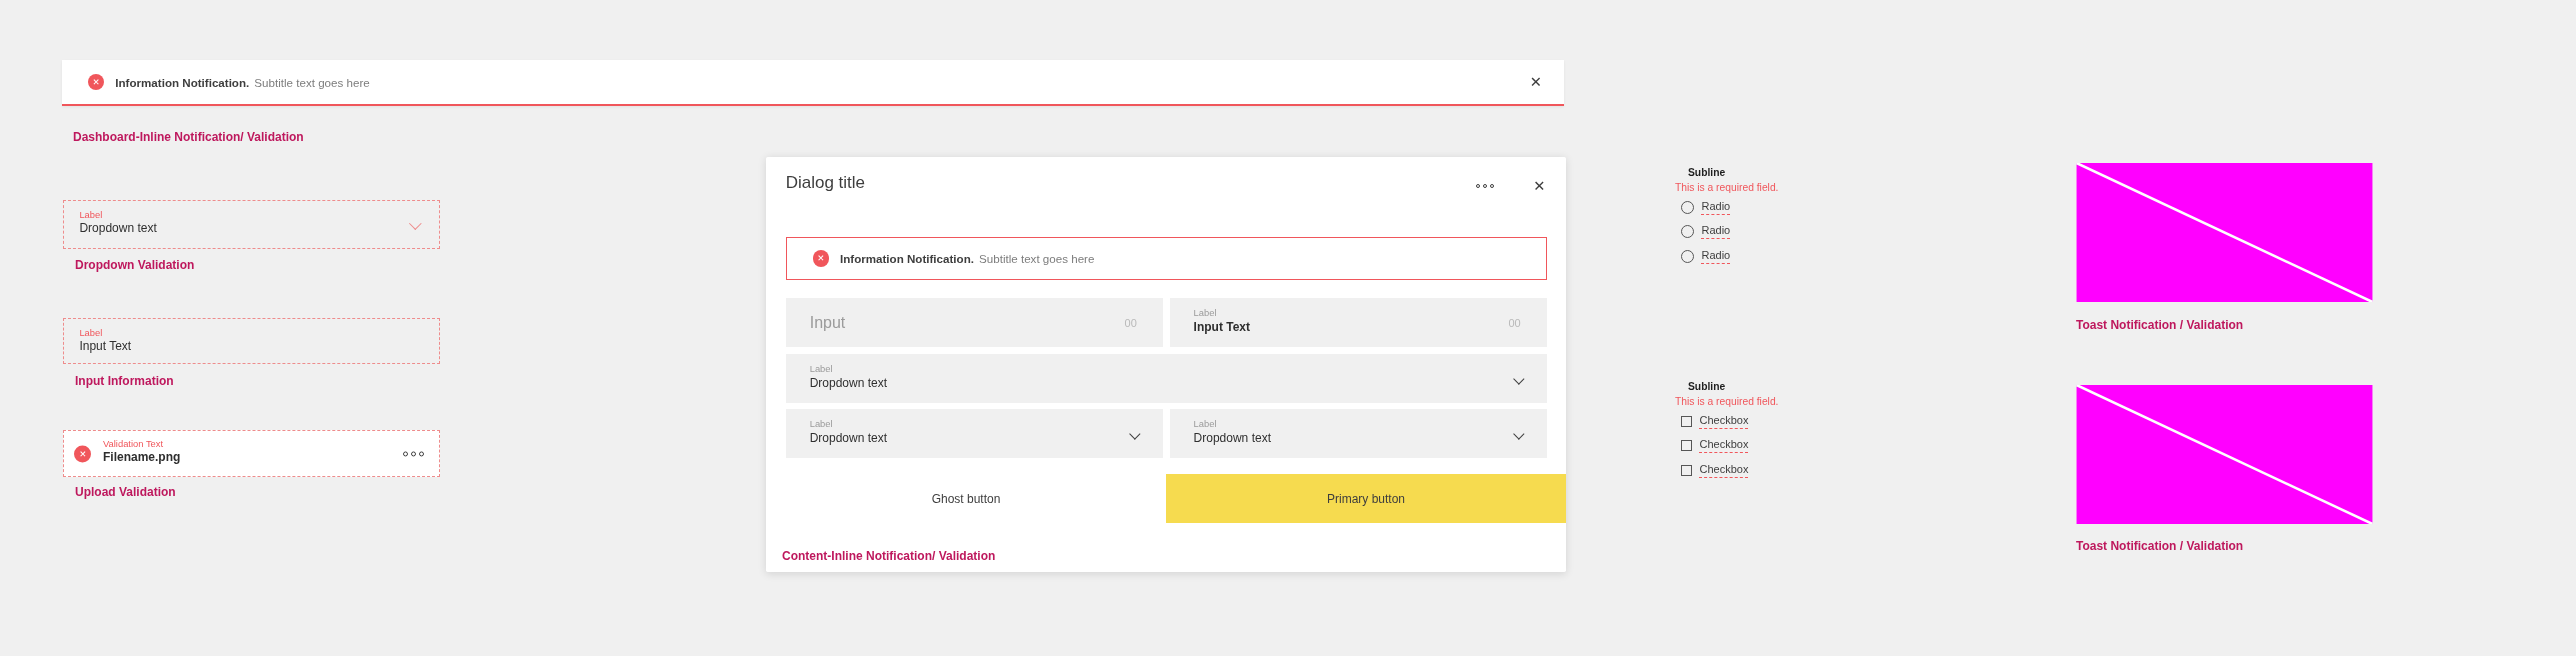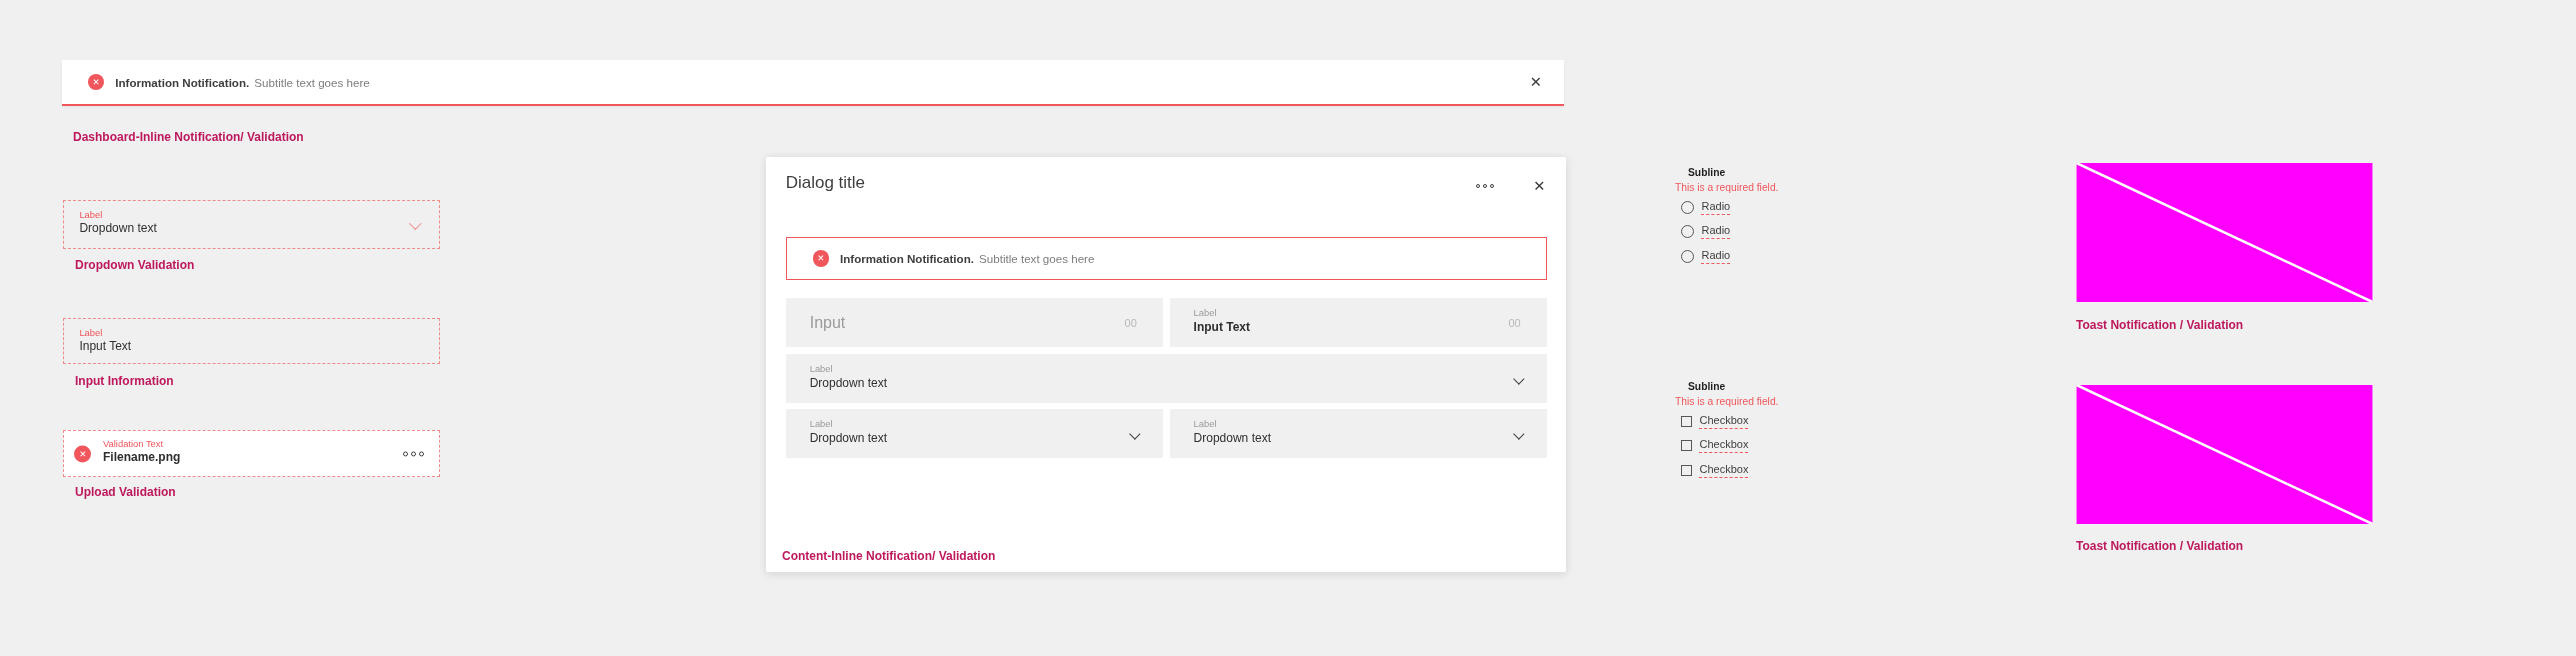--- a/index.html
+++ b/index.html
@@ -169,20 +169,22 @@
         <span class="chev dark fchev"></span>
       </div>
       <div class="field">
         <span class="flabel">Label</span>
         <span class="fvalue reg">Dropdown text</span>
         <span class="chev dark fchev"></span>
       </div>
     </div>
 
     <div class="dlg-footer">
+      <div class="btn ghost">Ghost button</div>
+      <div class="btn primary">Primary button</div>
     </div>
   </div>
   <div class="caption" id="cap-content">Content-Inline Notification/ Validation</div>
 
   <div class="ctl-group" id="radio-group">
     <div class="ctl-heading">Subline</div>
     <div class="ctl-error">This is a required field.</div>
     <div class="ctl-row r1">
       <span class="radio-circle"></span>
       <span class="ctl-label">Radio</span>

